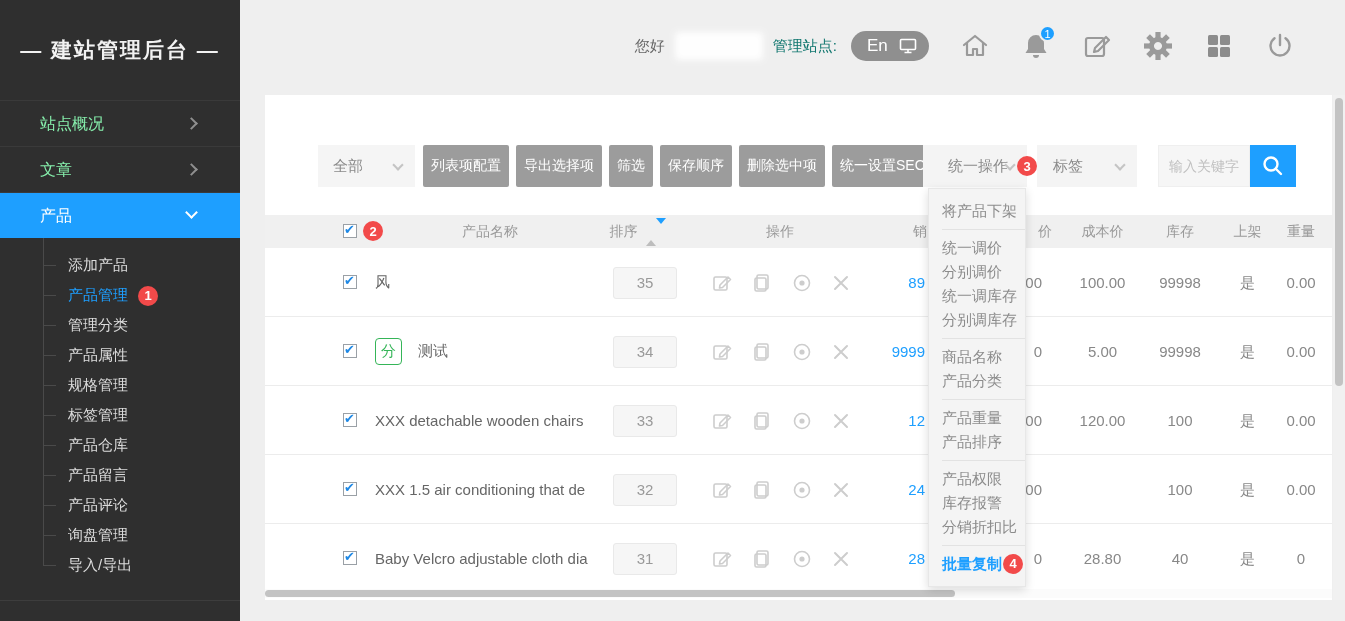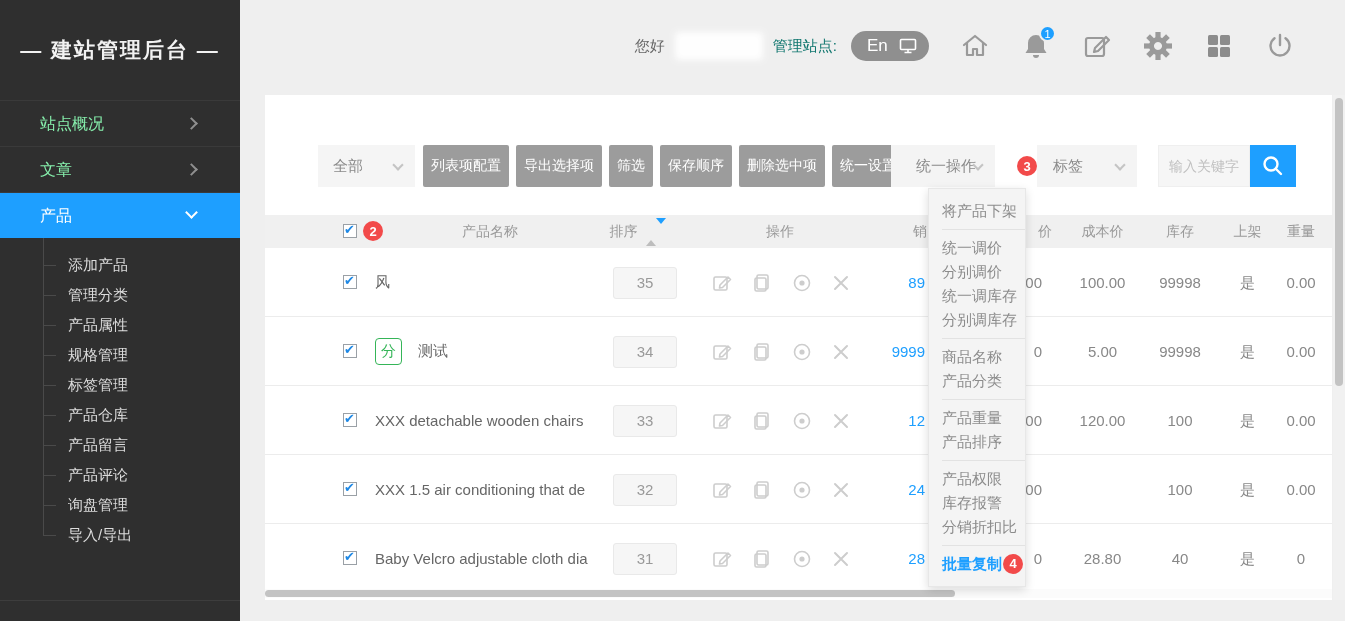--- a/index.html
+++ b/index.html
@@ -140,20 +140,21 @@
 
 <div class="sidebar">
   <div class="logo">— 建站管理后台 —</div>
   <div id="nav">
       <div class="nav-item"><span>站点概况</span><span class="chev"></span></div>
       <div class="nav-item"><span>文章</span><span class="chev"></span></div>
       <div class="nav-item active"><span>产品</span><span class="chev"></span></div>
     </div>
   <div id="subnav" class="subnav">
       <div class="subitem"><span>添加产品</span></div>
+      <div class="subitem active"><span>产品管理</span><span class="rbadge" style="margin-left: 10px;">1</span></div>
       <div class="subitem"><span>管理分类</span></div>
       <div class="subitem"><span>产品属性</span></div>
       <div class="subitem"><span>规格管理</span></div>
       <div class="subitem"><span>标签管理</span></div>
       <div class="subitem"><span>产品仓库</span></div>
       <div class="subitem"><span>产品留言</span></div>
       <div class="subitem"><span>产品评论</span></div>
       <div class="subitem"><span>询盘管理</span></div>
       <div class="subitem"><span>导入/导出</span></div>
     </div>
@@ -245,21 +246,21 @@
   </div>
   <div class="btn-row" id="btnRow">
       <button class="gbtn">列表项配置</button>
       <button class="gbtn">导出选择项</button>
       <button class="gbtn">筛选</button>
       <button class="gbtn">保存顺序</button>
       <button class="gbtn">删除选中项</button>
       <button class="gbtn">统一设置SEO</button>
     </div>
 
-  <div class="dd-box" style="left:626px; width:104px;padding-left:25px;">
+  <div class="dd-box" style="left:658px; width:104px;padding-left:25px;">
     <span>统一操作</span>
     <span class="dd-chev"></span>
   </div>
   <span class="rbadge badge-3">3</span>
   <div class="dd-box" style="left:772px; width:100px;">
     <span>标签</span>
     <span class="dd-chev"></span>
   </div>
   <input class="search-in" placeholder="输入关键字" style="">
   <button class="search-btn">

